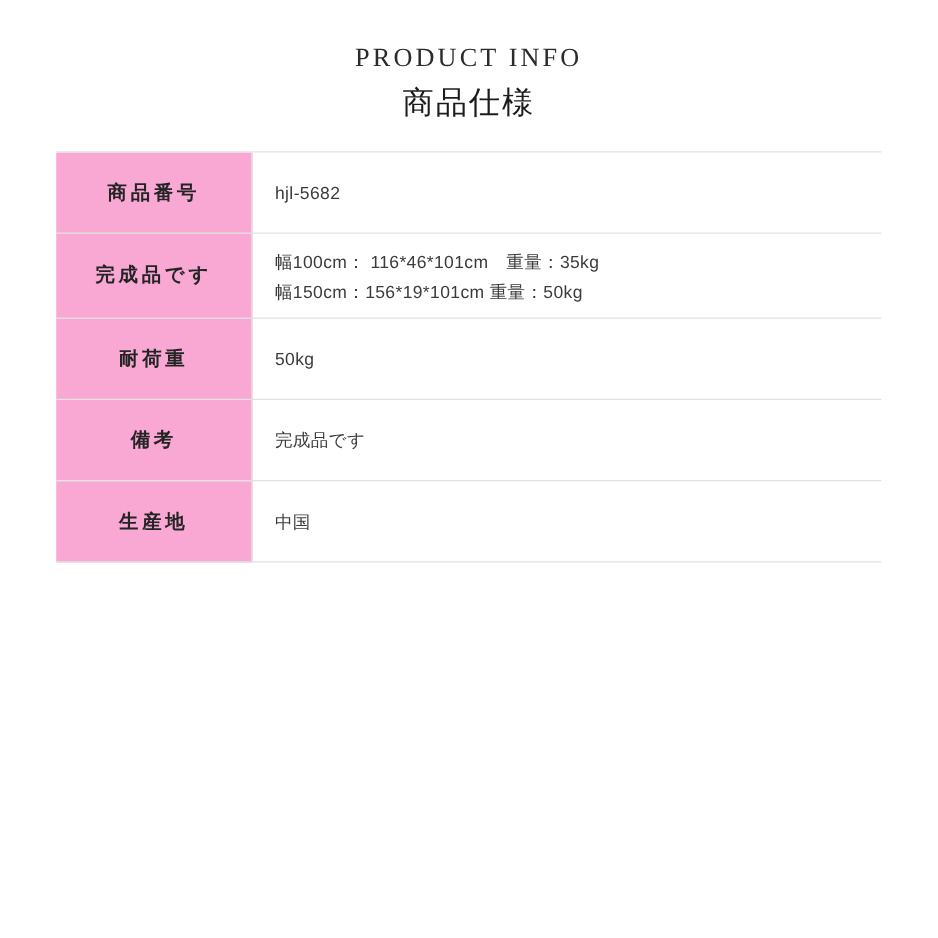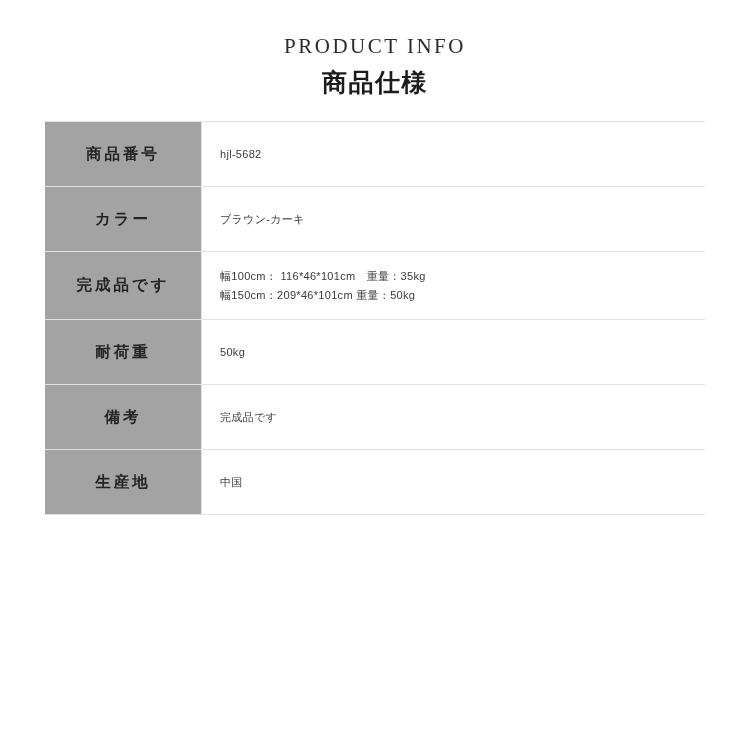--- a/index.html
+++ b/index.html
@@ -30,51 +30,51 @@
     color: #2b2b2b;
     font-family: "Liberation Serif", serif;
     font-weight: normal;
     margin: 0;
     line-height: 1.2;
   }
   .header-jp {
     font-size: 25px;
     letter-spacing: 1.5px;
     color: #1b1b1b;
-    font-weight: bold;
+    font-weight: normal;
     margin: 8px 0 0 0;
     line-height: 1.2;
   }
   .spec-table {
     margin: 24px auto 0 auto;
     width: 660px;
     border-collapse: collapse;
     table-layout: fixed;
   }
   .spec-table tr {
     border-bottom: 1px solid #e2e2e2;
   }
   .spec-table tr:first-child {
     border-top: 1px solid #e2e2e2;
   }
   .spec-table th {
     width: 148px;
-    background: #a3a3a3;
+    background: #f9a8d4;
     font-size: 15.5px;
     font-weight: bold;
     color: #242424;
     text-align: center;
     letter-spacing: 3px;
     padding: 0 4px;
     border-right: 1px solid #e2e2e2;
     vertical-align: middle;
   }
   .spec-table td {
     padding: 0 0 0 18px;
-    font-size: 11px;
+    font-size: 14px;
     color: #3b3b3b;
     vertical-align: middle;
     letter-spacing: 0.3px;
   }
   .row-1line { height: 65px; }
   .row-2line { height: 68px; }
   .line {
     line-height: 1.72;
     white-space: pre;
   }
@@ -90,31 +90,25 @@
   </div>
 
   <table class="spec-table">
     <tbody>
       <tr class="row-1line">
         <th>商品番号</th>
         <td>
           <div class="line">hjl-5682</div>
         </td>
       </tr>
-      <tr class="row-1line">
-        <th>カラー</th>
-        <td>
-          <div class="line">ブラウン‐カーキ</div>
-        </td>
-      </tr>
       <tr class="row-2line">
         <th>完成品です</th>
         <td>
           <div class="line">幅100cm： 116*46*101cm　重量：35kg</div>
-          <div class="line">幅150cm：209*46*101cm 重量：50kg</div>
+          <div class="line">幅150cm：156*19*101cm 重量：50kg</div>
         </td>
       </tr>
       <tr class="row-1line">
         <th>耐荷重</th>
         <td>
           <div class="line">50kg</div>
         </td>
       </tr>
       <tr class="row-1line">
         <th>備考</th>

